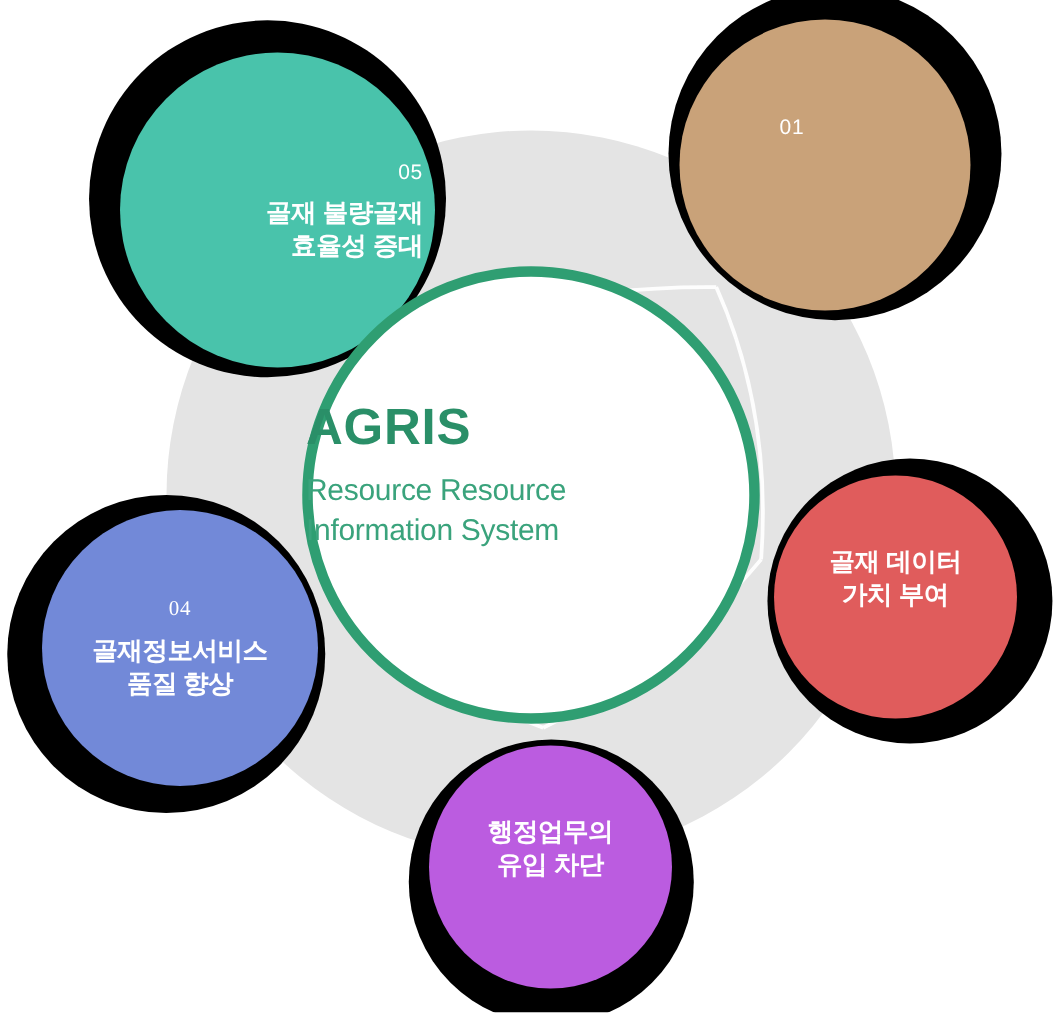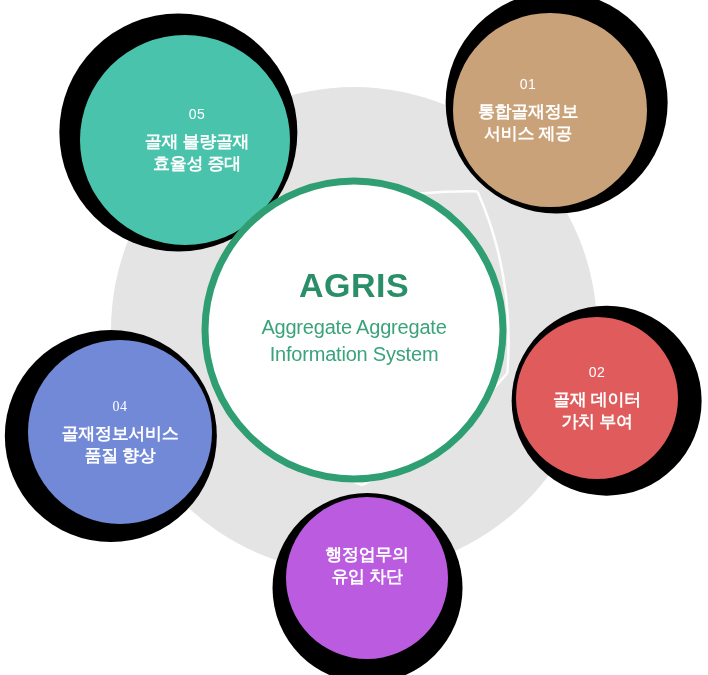--- a/index.html
+++ b/index.html
@@ -36,21 +36,20 @@
     letter-spacing: 0.5px;
     margin-bottom: 7px;
   }
   .node-text {
     font-size: 17px;
     font-weight: 700;
     white-space: pre-line;
   }
   .center-label {
     position: absolute;
-    text-align: center;
     pointer-events: none;
   }
   .center-title {
     font-size: 34px;
     font-weight: 700;
     color: #2a8f68;
     letter-spacing: 0.5px;
     line-height: 1;
     margin-bottom: 12px;
   }
@@ -104,44 +103,41 @@
         <circle cx="185" cy="140" r="105" fill="#49c3ab"></circle>
       </g>
 
     <g>
       <circle id="center-disc" cx="354" cy="330" r="149" fill="#ffffff" stroke="#2f9e72" stroke-width="7"></circle>
     </g>
   </svg>
 
   <div class="center-label" style="left:204px; top:268px; width:300px;">
     <div class="center-title" style="color: rgb(42, 143, 104);">AGRIS</div>
-    <div class="center-sub" style="color: rgb(58, 163, 124);">Aggregate Aggregate
+    <div class="center-sub" style="color: rgb(58, 163, 124);">Resource Resource
 Information System</div>
   </div>
 
   <div id="label-layer">
       <div class="node-label" style="left: 431px; width: 194px; top: 76px;">
         <div class="node-num">01</div>
-        <div class="node-text">통합골재정보
-서비스 제공</div>
       </div>
       <div class="node-label" style="left: 516px; width: 162px; top: 364px;">
-        <div class="node-num">02</div>
         <div class="node-text">골재 데이터
 가치 부여</div>
       </div>
       <div class="node-label" style="left: 286px; width: 162px; top: 544px;">
         <div class="node-text">행정업무의
 유입 차단</div>
       </div>
       <div class="node-label" style="left: 28px; width: 184px; top: 398px; font-family: Liberation Serif, serif;">
         <div class="node-num">04</div>
         <div class="node-text">골재정보서비스
 품질 향상</div>
       </div>
-      <div class="node-label" style="left: 92px; width: 210px; top: 106px;">
+      <div class="node-label" style="left: 72px; width: 210px; top: 106px; text-align: right;">
         <div class="node-num">05</div>
         <div class="node-text">골재 불량골재
 효율성 증대</div>
       </div>
     </div>
 
 </div>
 
 </body></html>

